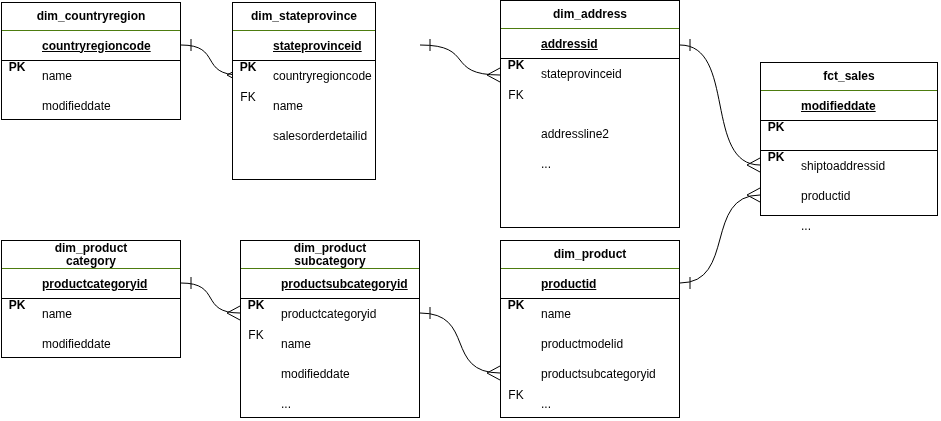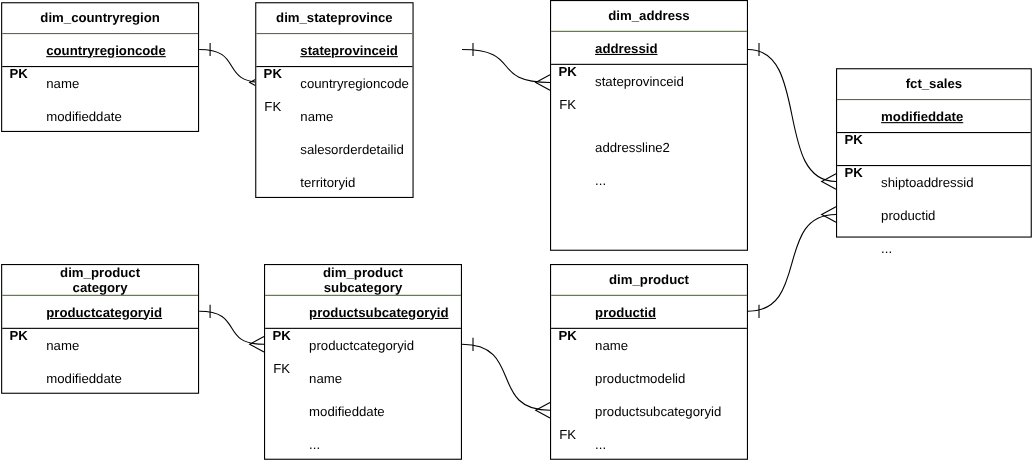--- a/index.html
+++ b/index.html
@@ -141,21 +141,20 @@
         <div class="er-row">
           <div class="er-key"></div>
           <div class="er-field">name</div>
         </div>
         <div class="er-row">
           <div class="er-key"></div>
           <div class="er-field">salesorderdetailid</div>
         </div>
         <div class="er-row">
           <div class="er-key"></div>
-          <div class="er-field">territoryid</div>
         </div>
       </div>
   </div>
 
   <div class="er-table" id="t-dim_address">
     <div class="er-title">dim_address</div>
     <div class="er-rows">
         <div class="er-row pk">
           <div class="er-key bold">PK</div>
           <div class="er-field">addressid</div>

